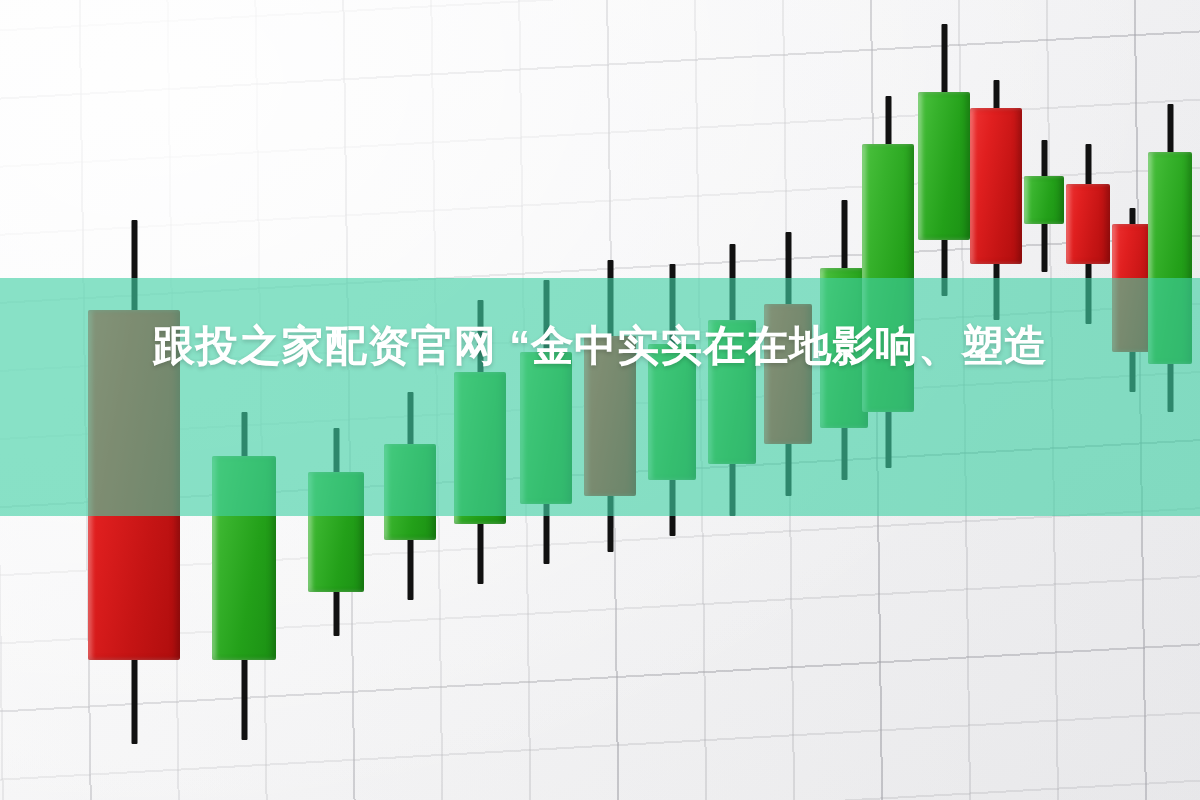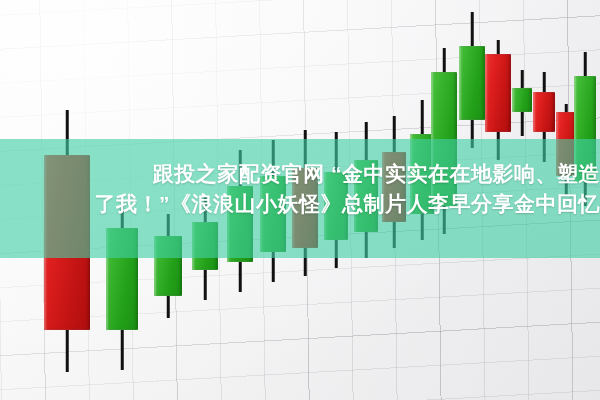--- a/index.html
+++ b/index.html
@@ -67,21 +67,21 @@
   }
   #caption{
     position:absolute;left:0;width:600px;
     text-align:center;
     color:#ffffff;
     font-weight:700;
     letter-spacing:.5px;
     text-shadow:0 1px 2px rgba(0,0,0,.18);
     pointer-events:none;
   }
-  .cap-line{display:block;white-space:nowrap;text-align:right;}
+  .cap-line{display:block;white-space:nowrap;}
   #cap-l1{font-size:21px;line-height:30px;}
   #cap-l2{font-size:21px;line-height:30px;}
   #cap-l3{font-size:21px;line-height:30px;}
 </style>
 </head>
 <body>
 
 <div id="stage">
 
   <div id="chart-plate">
@@ -162,16 +162,15 @@
       <div class="candle" style="left: 574px; top: 52px; width: 22px; height: 154px;">
         <div class="wick" style="top: 0px; height: 154px;"></div>
         <div class="body up" style="top: 24px; height: 106px;"></div>
       </div>
     </div>
 
   <div id="overlay-band" style="top: 139px; height: 119px;"></div>
 
   <div id="caption" style="top: 159px; color: rgb(255, 255, 255);">
     <span class="cap-line" id="cap-l1">跟投之家配资官网 “金中实实在在地影响、塑造</span>
-    <span class="cap-line" id="cap-l2">了我！”《浪浪山小妖怪》总制片人李早分享金中回忆</span>
   </div>
 
 </div>
 
 </body></html>

